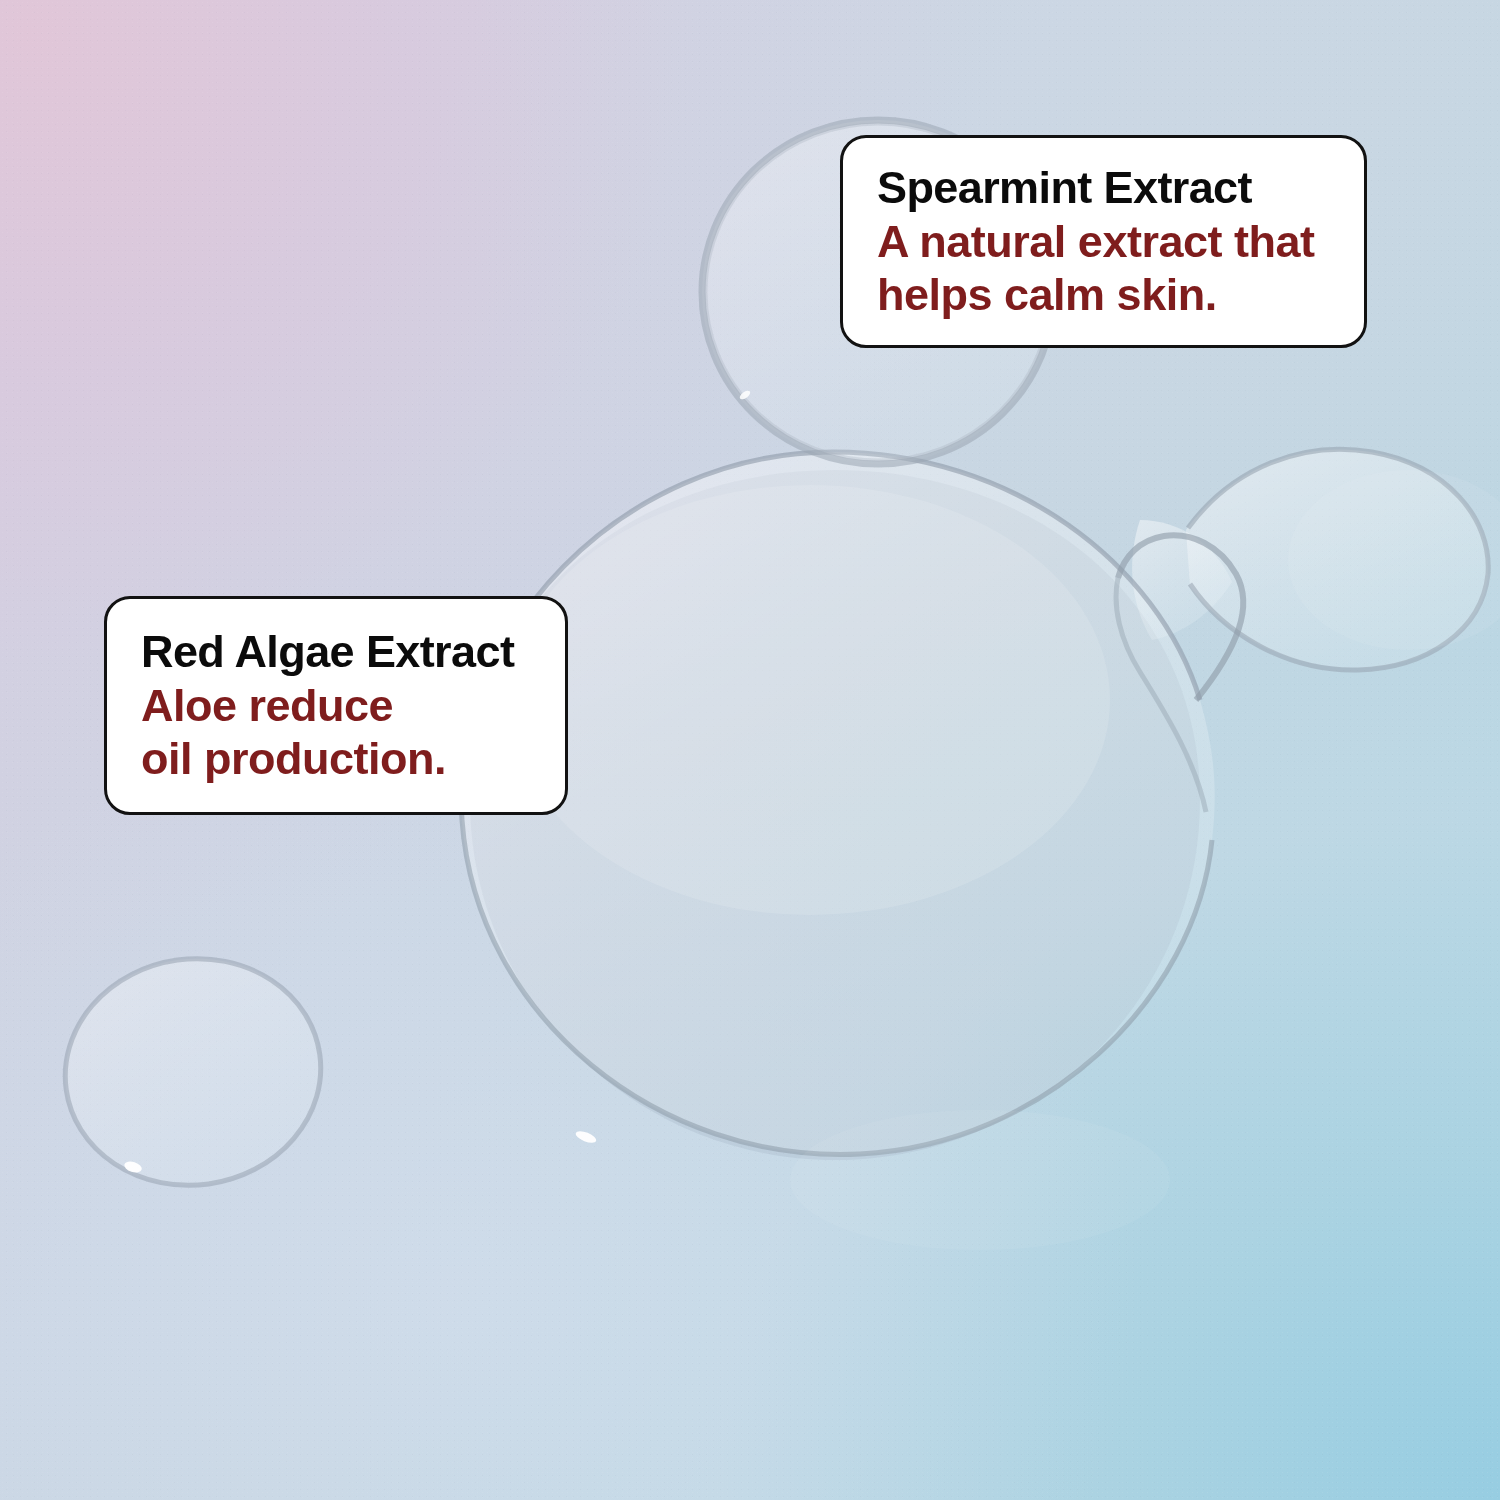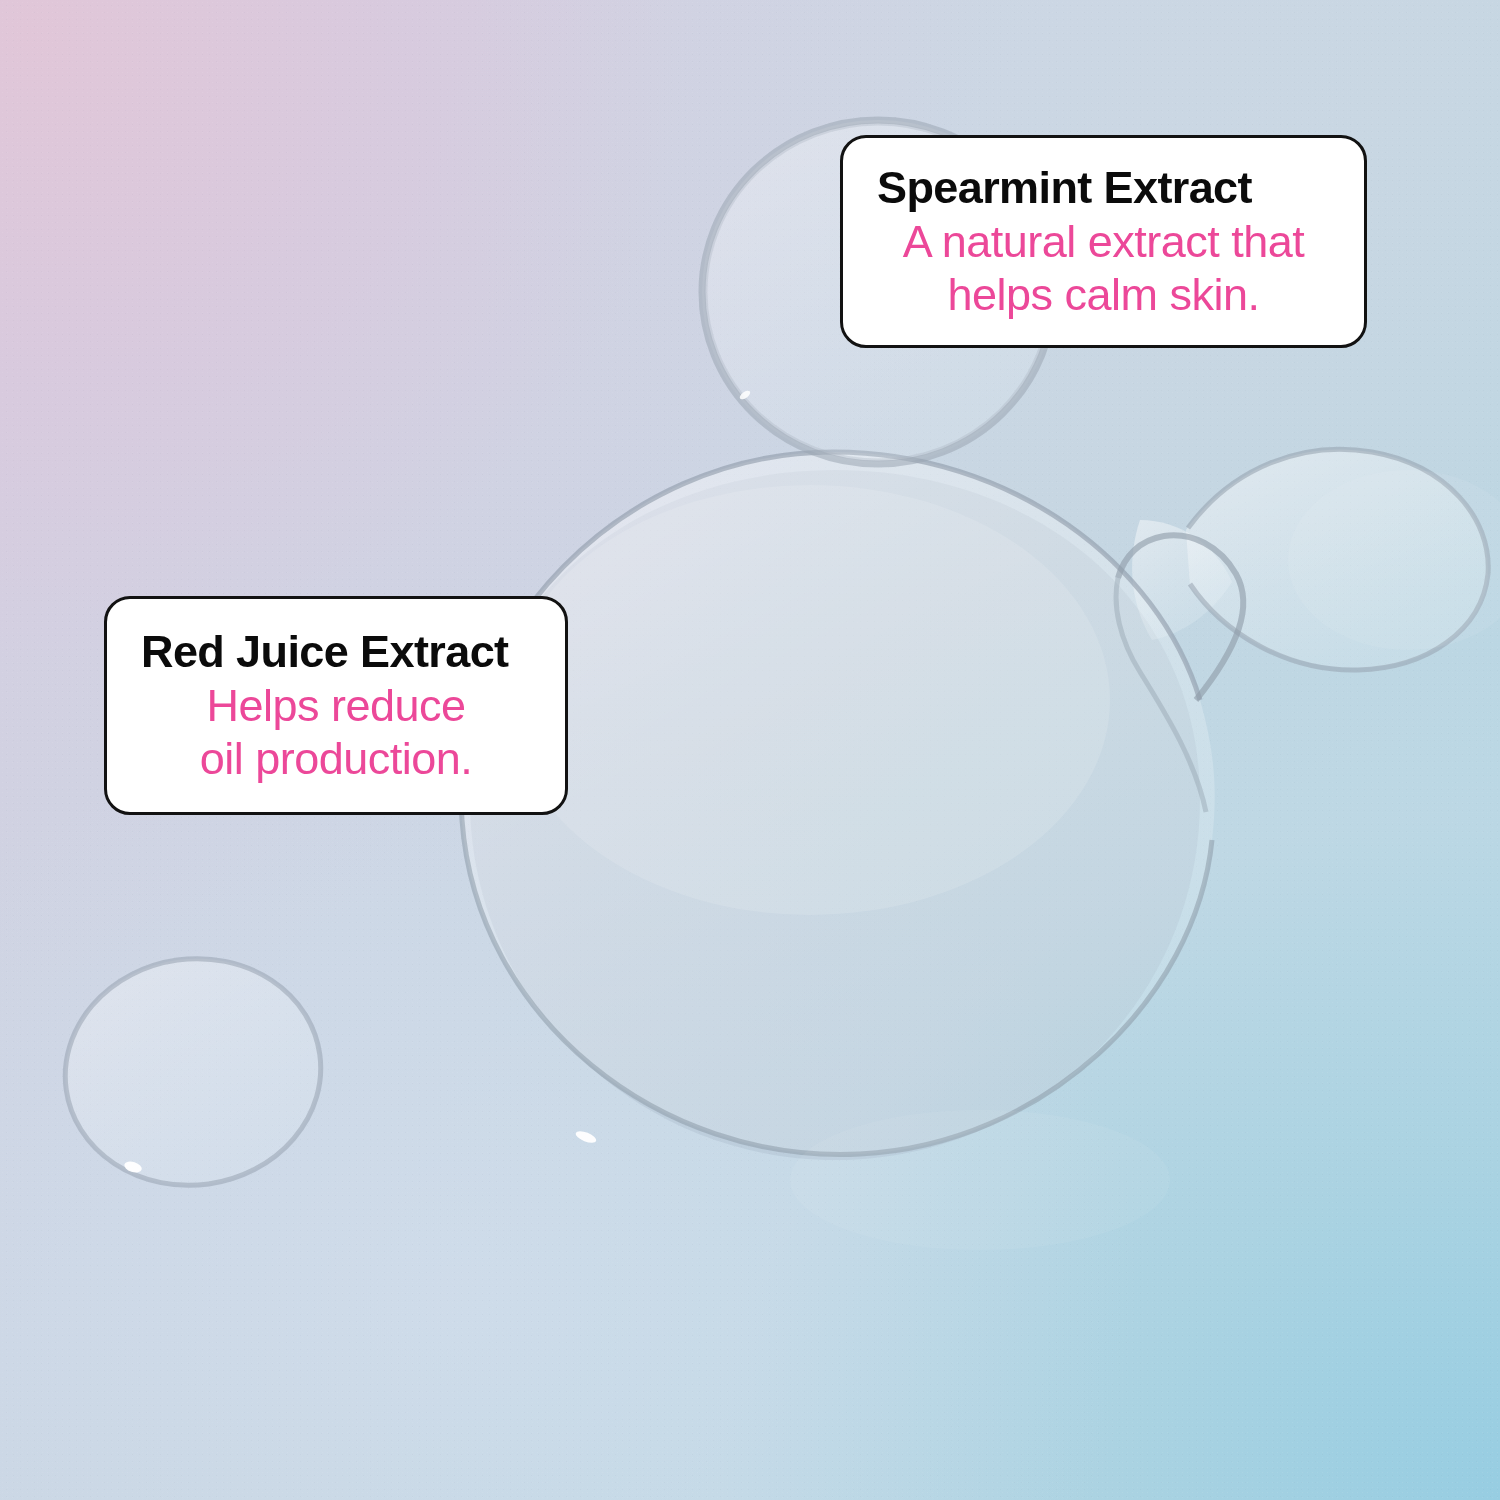--- a/index.html
+++ b/index.html
@@ -77,27 +77,26 @@
     font-size: 45px;
     font-weight: 700;
     color: #0b0b0b;
     letter-spacing: -0.6px;
     line-height: 1.16;
     margin: 0;
     white-space: nowrap;
   }
   .c-desc {
     font-size: 45px;
-    font-weight: 400;
-    color: #ec4899;
+    font-weight: 700;
+    color: #7f1d1d;
     letter-spacing: -0.5px;
     line-height: 1.18;
     margin: 0;
     white-space: pre-line;
-    text-align: center;
   }
 
   #callout-spearmint { left: 840px;  top: 135px;  width: 527px; height: 213px; }
   #callout-redalgae  { left: 104px;  top: 596px;  width: 464px; height: 219px; }
   #callout-aloe      { left: 840px;  top: 1091px; width: 530px; height: 277px; }
 </style>
 </head>
 <body>
 
 <div id="stage">
@@ -202,20 +201,20 @@
   <div class="callout" id="callout-spearmint">
     <div class="c-inner">
       <p class="c-title">Spearmint Extract</p>
       <p class="c-desc">A natural extract that
 helps calm skin.</p>
     </div>
   </div>
 
   <div class="callout" id="callout-redalgae">
     <div class="c-inner">
-      <p class="c-title">Red Juice Extract</p>
-      <p class="c-desc">Helps reduce
+      <p class="c-title">Red Algae Extract</p>
+      <p class="c-desc">Aloe reduce
 oil production.</p>
     </div>
   </div>
 
 
 </div>
 
 </body></html>

